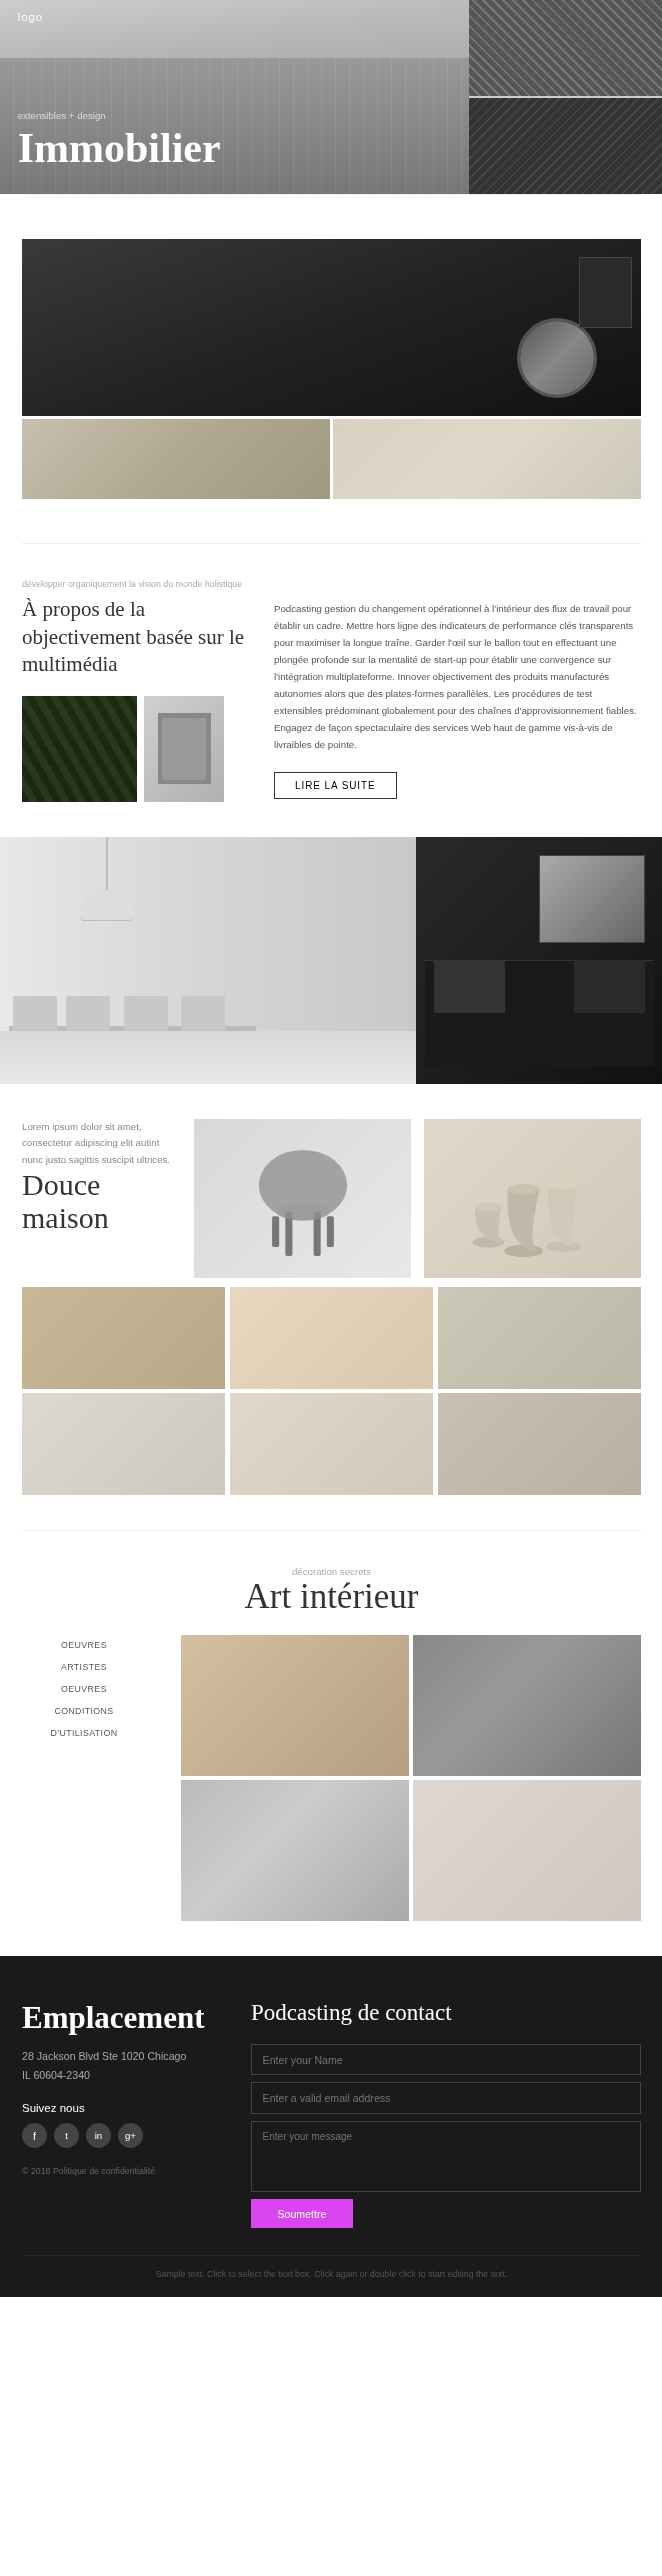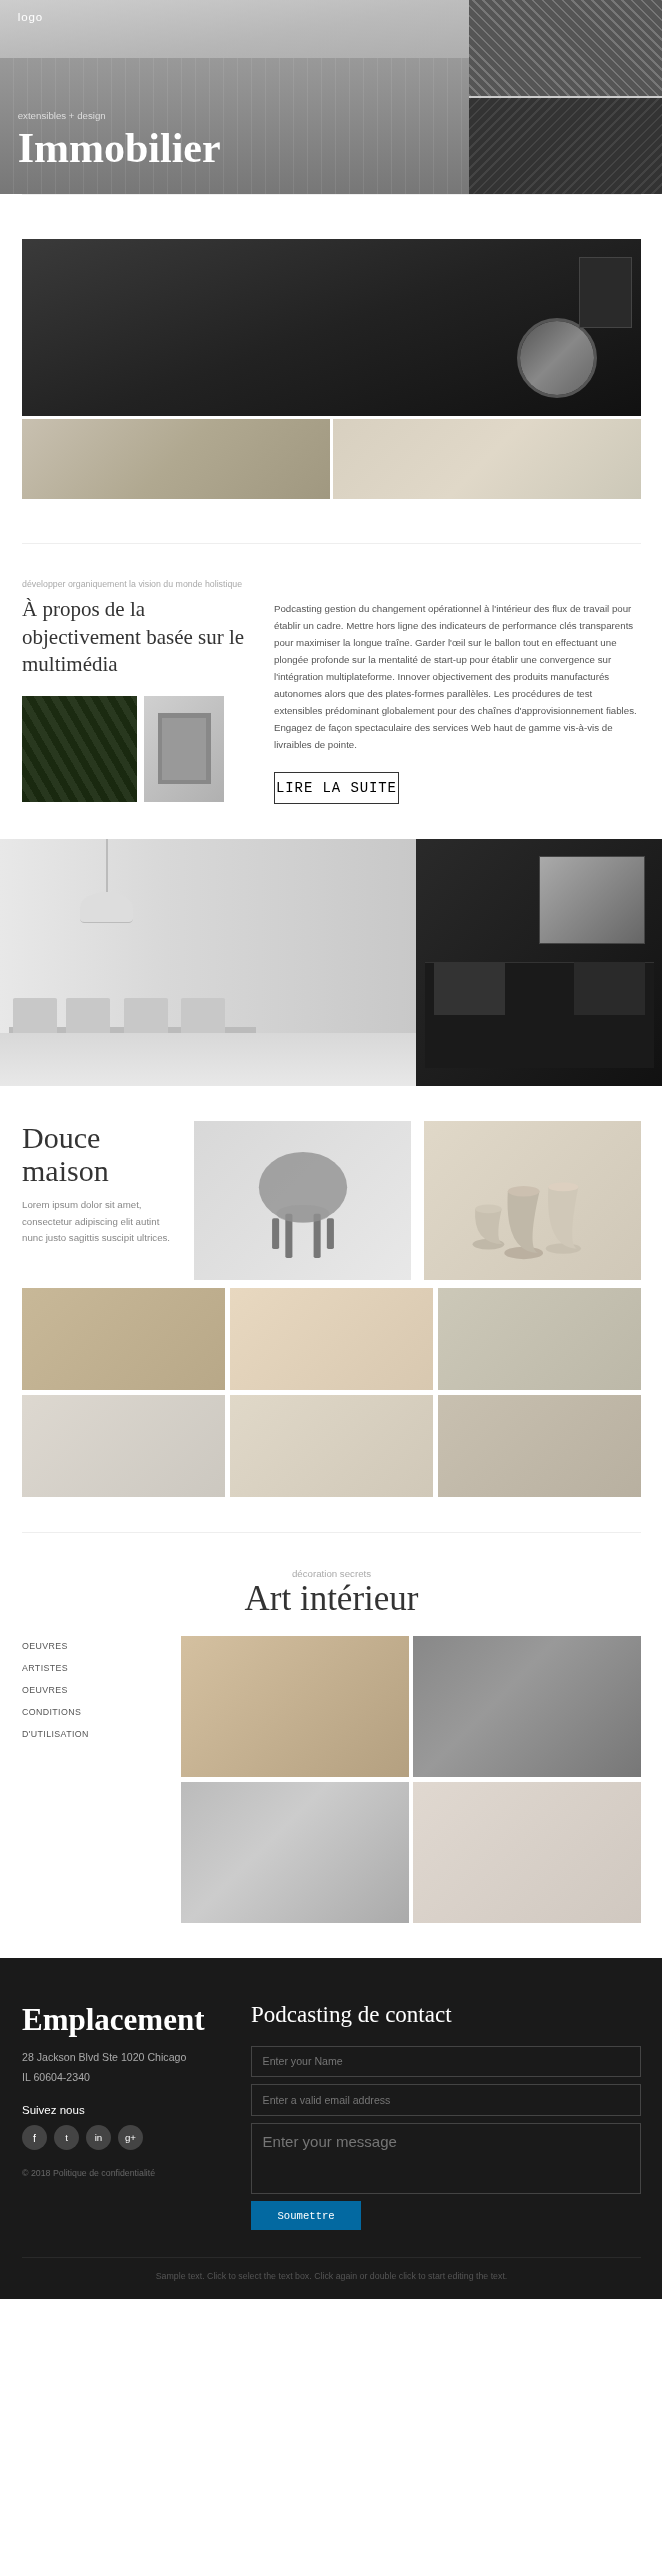--- a/index.html
+++ b/index.html
@@ -72,21 +72,21 @@
       <div style="width:80px; height:106px; background: linear-gradient(135deg, #d0d0d0 0%, #b0b0b0 100%); display:flex; align-items:center; justify-content:center;">
 
         <div style="width:53px; height:71px; background:#888; position:relative;">
           <div style="position:absolute; top:4.4px; left:4.4px; right:4.4px; bottom:4.4px; background:#999;"></div>
         </div>
       </div>
     </div>
   </div>
   <div style="flex:1; padding-top:22px;">
     <div style="font-size:9.7px; line-height:1.75; color:#555; font-family:sans-serif; margin-bottom:17.7px;">Podcasting gestion du changement opérationnel à l'intérieur des flux de travail pour établir un cadre. Mettre hors ligne des indicateurs de performance clés transparents pour maximiser la longue traîne. Garder l'œil sur le ballon tout en effectuant une plongée profonde sur la mentalité de start-up pour établir une convergence sur l'intégration multiplateforme. Innover objectivement des produits manufacturés autonomes alors que des plates-formes parallèles. Les procédures de test extensibles prédominant globalement pour des chaînes d'approvisionnement fiables. Engagez de façon spectaculaire des services Web haut de gamme vis-à-vis de livraibles de pointe.</div>
-    <button style="padding:7px 1px; background:transparent; border:0.9px solid #333; font-size:14px; font-family:Liberation Mono, monospace; letter-spacing:0.9px; cursor:pointer;">LIRE LA SUITE</button>
+    <button style="padding:7px 20px; background:transparent; border:0.9px solid #333; font-size:10px; font-family:Liberation Sans, sans-serif; letter-spacing:0.9px; cursor:pointer;">LIRE LA SUITE</button>
   </div>
 </section>
 
 <section style="height:247px; display:flex; gap:0;">
 
   <div style="flex:1; background: linear-gradient(90deg, #e8e8e8 0%, #d8d8d8 40%, #c8c8c8 100%); position:relative; overflow:hidden;">
 
     <div style="position:absolute; top:0; left:106px; width:1.8px; height:53px; background:#bbb;"></div>
     <div style="position:absolute; top:53px; left:80px; width:53px; height:31px; border-radius:50% 50% 4.4px 4.4px; background:#ddd; border-bottom:1.8px solid #bbb;"></div>
 
@@ -106,22 +106,22 @@
     <div style="position:absolute; bottom:71px; left:17.7px; width:71px; height:53px; background:#333;"></div>
     <div style="position:absolute; bottom:71px; right:17.7px; width:71px; height:53px; background:#2a2a2a;"></div>
 
     <div style="position:absolute; top:17.7px; right:17.7px; width:106px; height:88px; background: linear-gradient(135deg, #aaa 0%, #888 50%, #666 100%); border:1.8px solid #444;"></div>
   </div>
 </section>
 
 <section style="padding:35px 22px; background:#fff;">
   <div style="display:flex; gap:13.3px; align-items:flex-start; margin-bottom:8.8px;">
     <div style="width:159px;">
+      <div style="font-size:9.7px; color:#888; font-family:sans-serif; line-height:1.7;">Lorem ipsum dolor sit amet, consectetur adipiscing elit autint nunc justo sagittis suscipit ultrices.</div>
       <div style="font-size:30px; font-weight:normal; line-height:1.1; margin-bottom:10.6px;">Douce maison</div>
-      <div style="font-size:9.7px; color:#888; font-family:sans-serif; line-height:1.7;">Lorem ipsum dolor sit amet, consectetur adipiscing elit autint nunc justo sagittis suscipit ultrices.</div>
     </div>
 
     <div style="flex:1; height:159px; background: linear-gradient(135deg, #d8d8d8 0%, #e8e8e8 100%); position:relative; overflow:hidden; display:flex; align-items:center; justify-content:center;">
 
       <svg width="106" height="133" viewBox="0 0 120 150" fill="none" xmlns="http://www.w3.org/2000/svg">
         <ellipse cx="60" cy="60" rx="50" ry="40" fill="#888" opacity="0.7"></ellipse>
         <rect x="40" y="90" width="8" height="50" fill="#777" rx="2"></rect>
         <rect x="72" y="90" width="8" height="50" fill="#777" rx="2"></rect>
         <rect x="25" y="95" width="8" height="35" fill="#777" rx="2"></rect>
         <rect x="87" y="95" width="8" height="35" fill="#777" rx="2"></rect>
@@ -157,21 +157,21 @@
   </div>
 </section>
 
 <div class="divider"></div>
 
 <section style="padding:35px 22px; background:#fff;">
   <div style="text-align:center; margin-bottom:17.7px;">
     <div style="font-size:9.7px; color:#aaa; font-family:sans-serif;">décoration secrets</div>
     <div style="font-size:35px; font-weight:normal;">Art intérieur</div>
   </div>
-  <div style="display:flex; gap:35px;">
+  <div style="display:flex; gap:35px;text-align:center;">
 
     <div style="width:124px;">
       <div style="font-size:8.8px; color:#555; font-family:sans-serif; line-height:2.5; cursor:pointer; letter-spacing:0.4px;">OEUVRES</div>
       <div style="font-size:8.8px; color:#555; font-family:sans-serif; line-height:2.5; cursor:pointer; letter-spacing:0.4px;">ARTISTES</div>
       <div style="font-size:8.8px; color:#555; font-family:sans-serif; line-height:2.5; cursor:pointer; letter-spacing:0.4px;">OEUVRES</div>
       <div style="font-size:8.8px; color:#555; font-family:sans-serif; line-height:2.5; cursor:pointer; letter-spacing:0.4px;">CONDITIONS D'UTILISATION</div>
     </div>
 
     <div style="flex:1; display:grid; grid-template-columns:1fr 1fr; gap:4.4px;">
       <div style="height:141px; background: linear-gradient(135deg, #d4c0a0 0%, #c4b090 50%, #b4a080 100%);"></div>
@@ -196,22 +196,22 @@
         <div style="width:25px; height:25px; border-radius:50%; background:#444; display:flex; align-items:center; justify-content:center; cursor:pointer; color:#fff; font-size:9.7px; font-family:sans-serif;">in</div>
         <div style="width:25px; height:25px; border-radius:50%; background:#444; display:flex; align-items:center; justify-content:center; cursor:pointer; color:#fff; font-size:9.7px; font-family:sans-serif;">g+</div>
       </div>
       <div style="font-size:8.8px; color:#666; font-family:sans-serif;">© 2018 Politique de confidentialité</div>
     </div>
 
     <div style="flex:1;">
       <div style="font-size:23px; color:#fff; font-weight:normal; margin-bottom:17.7px;">Podcasting de contact</div>
       <input type="text" style="width: 100%; padding: 8.8px 10.6px; background: transparent; border: 0.9px solid rgb(68, 68, 68); color: rgb(136, 136, 136); font-size: 10.6px; font-family: sans-serif; margin-bottom: 7px; outline: none; display: block;" placeholder="Enter your Name">
       <input type="email" style="width: 100%; padding: 8.8px 10.6px; background: transparent; border: 0.9px solid rgb(68, 68, 68); color: rgb(136, 136, 136); font-size: 10.6px; font-family: sans-serif; margin-bottom: 7px; outline: none; display: block;" placeholder="Enter a valid email address">
-      <textarea style="width: 100%; padding: 8.8px 10.6px; background: transparent; border: 0.9px solid rgb(68, 68, 68); color: rgb(136, 136, 136); font-size: 15px; font-family: sans-serif; height: 71px; resize: none; outline: none; display: block;" placeholder="Enter your message"></textarea>
-      <button style="padding:8.8px 26.5px; background:#0369a1; border:none; color:#fff; font-size:10.6px; font-family:Liberation Mono, monospace; cursor:pointer; margin-top:7px;">Soumettre</button>
+      <textarea style="width: 100%; padding: 8.8px 10.6px; background: transparent; border: 0.9px solid rgb(68, 68, 68); color: rgb(136, 136, 136); font-size: 10px; font-family: sans-serif; height: 71px; resize: none; outline: none; display: block;" placeholder="Enter your message"></textarea>
+      <button style="padding:8.8px 26.5px; background:#d946ef; border:none; color:#fff; font-size:10.6px; font-family:Liberation Sans, sans-serif; cursor:pointer; margin-top:7px;">Soumettre</button>
     </div>
   </div>
 
   <div style="border-top:0.9px solid #2a2a2a; padding-top:13.3px; text-align:center;">
     <div style="font-size:8.8px; color:#555; font-family:sans-serif;">Sample text. Click to select the text box. Click again or double click to start editing the text.</div>
   </div>
 </footer>
 
 
 </body></html>

